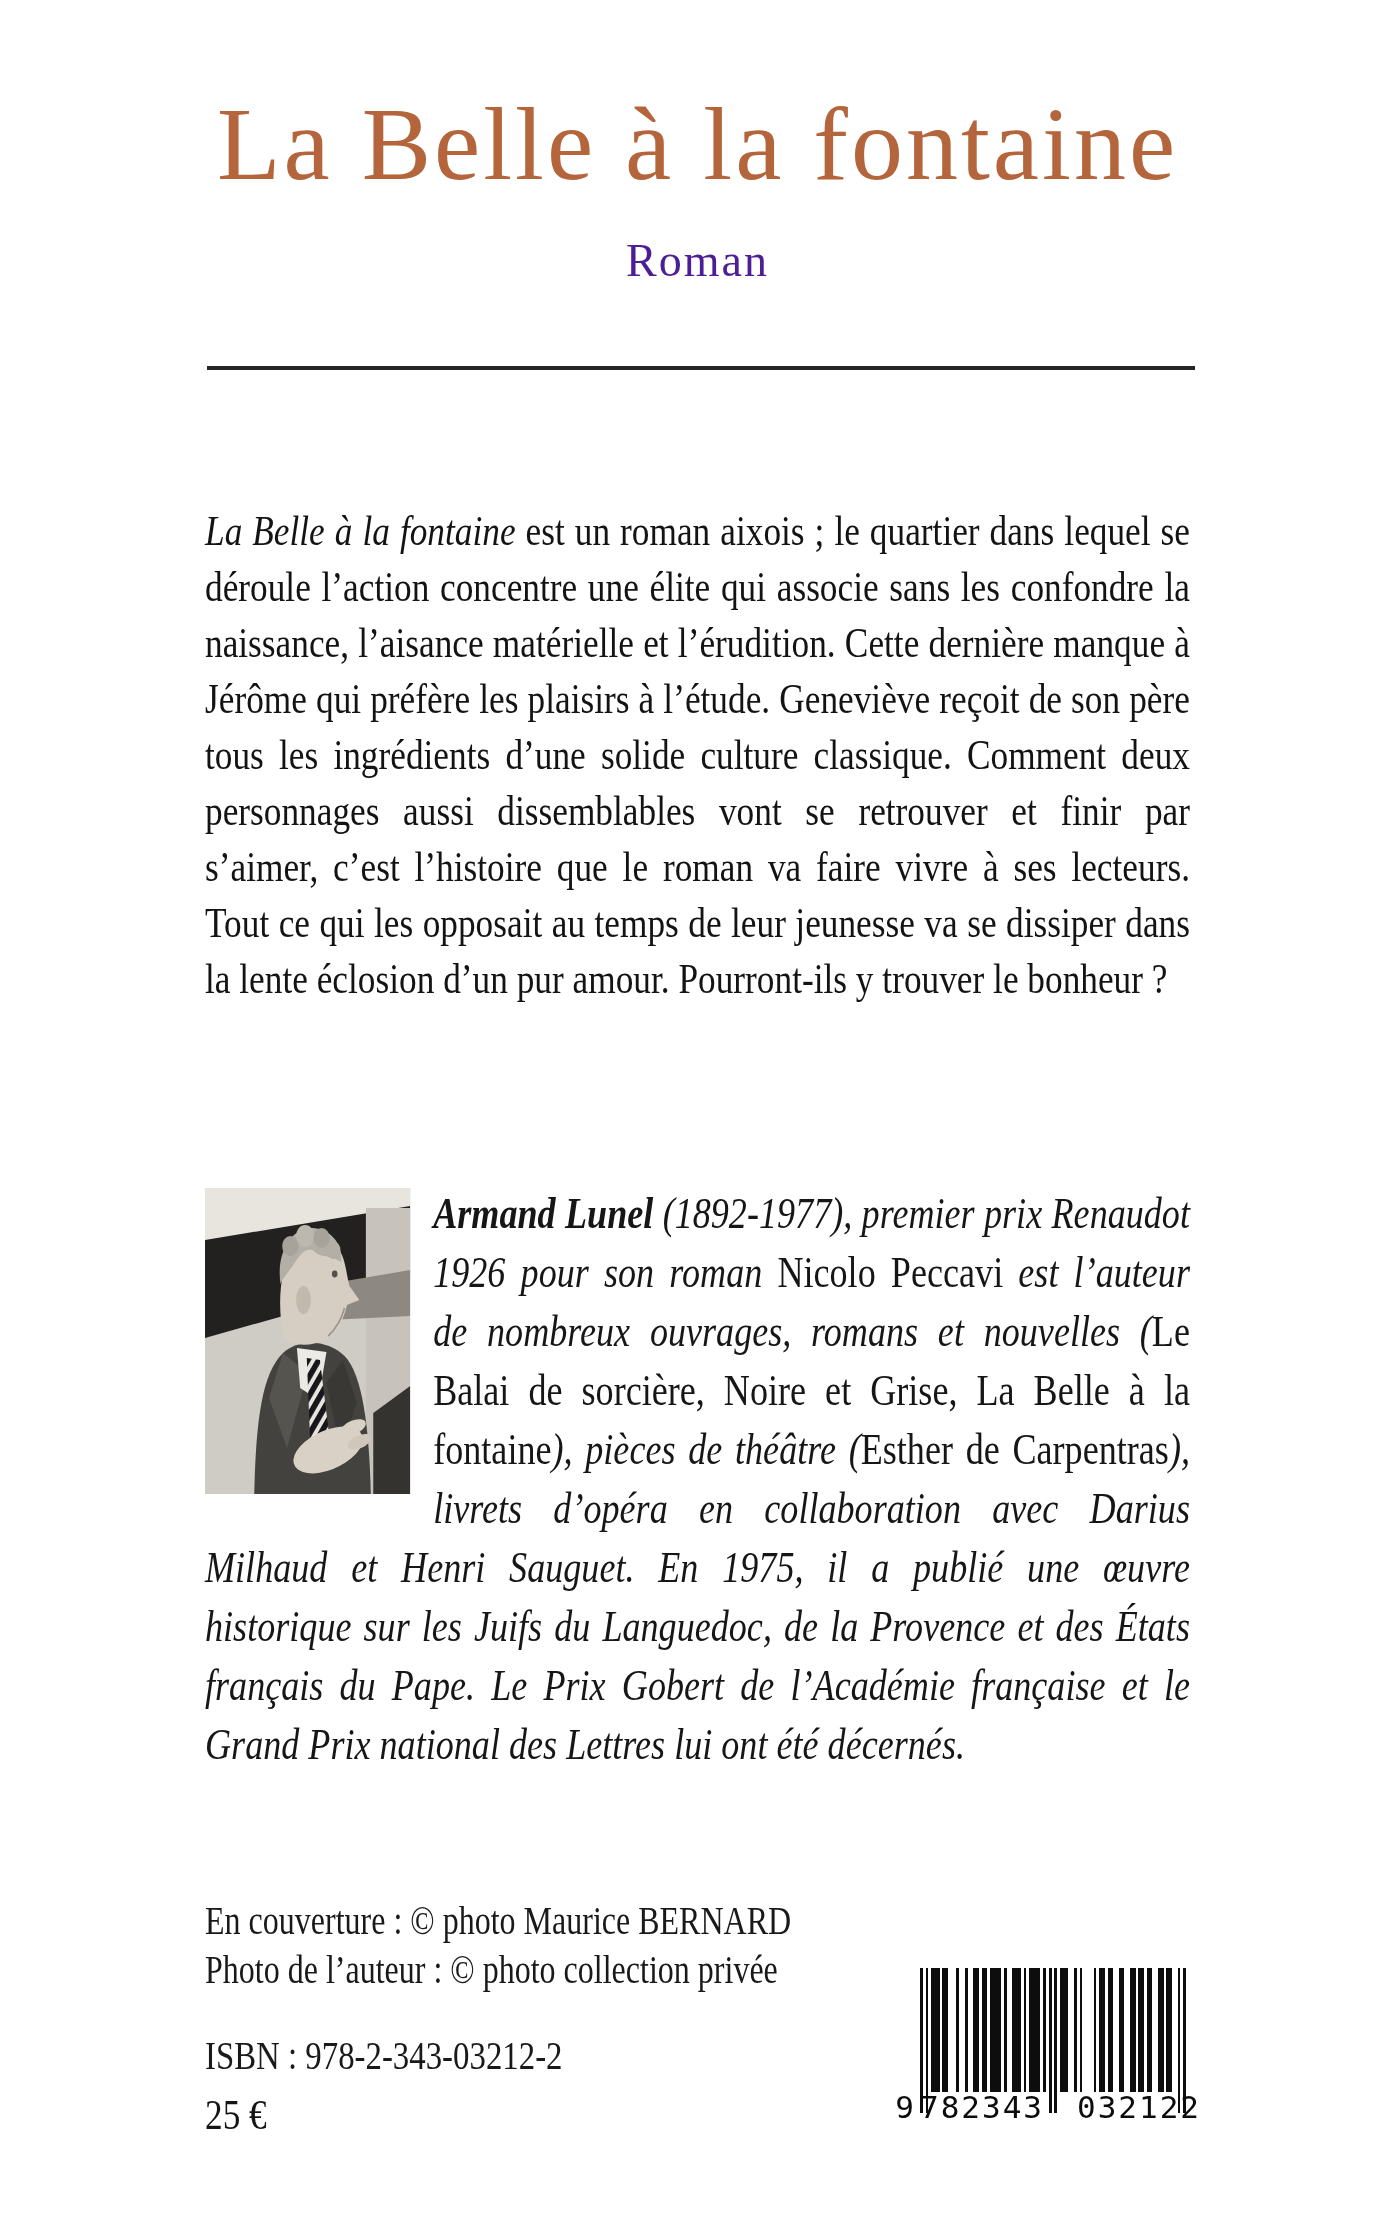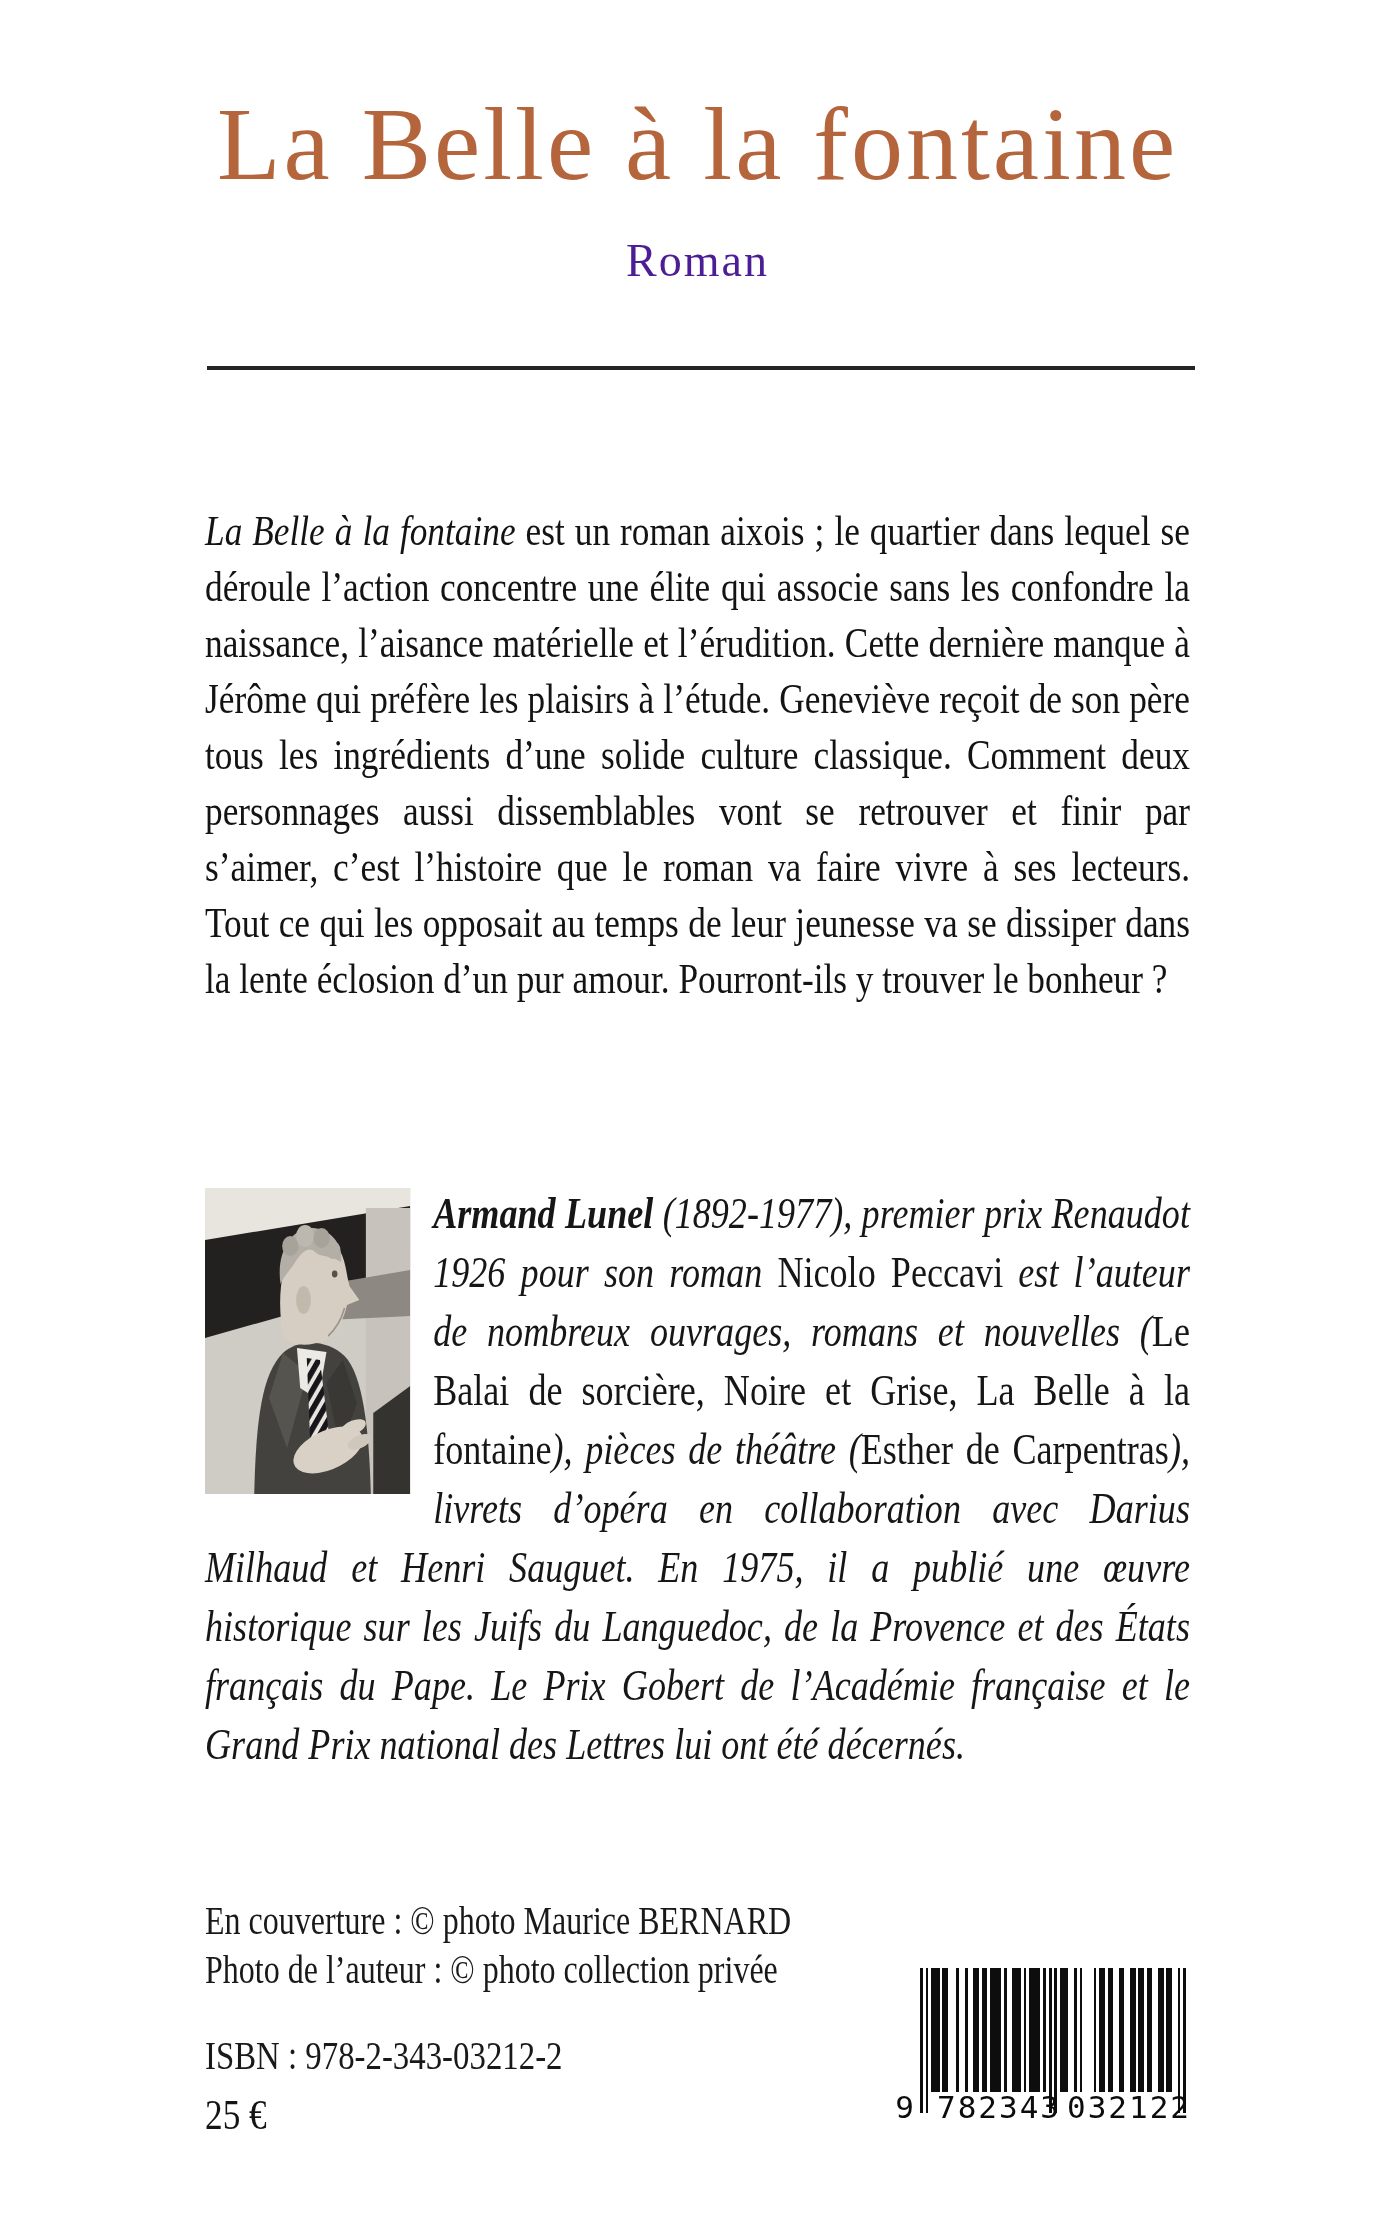--- a/index.html
+++ b/index.html
@@ -46,22 +46,22 @@
   #barcode{
     position:absolute;left:920px;top:1968px;width:266px;height:160px;
   }
   #barcode svg{position:absolute;left:0;top:0;}
   .bc-digit{
     position:absolute;top:120px;height:38px;line-height:38px;
     font-family:"DejaVu Sans Mono","Liberation Mono",monospace;
     font-size:31px;color:#0c0c0c;letter-spacing:2px;text-align:center;
   }
   #bc-first{left:-30px;width:26px;text-align:right;}
-  #bc-left{left:17px;width:116px;}
-  #bc-right{left:147px;width:116px;}
+  #bc-left{left:0;width:116px;}
+  #bc-right{left:157px;width:116px;}
 </style>
 </head>
 <body>
 
 <div id="page">
 
   <div id="book-title" style="color: rgb(181, 101, 60);">La Belle à la fontaine</div>
 
   <div id="subtitle">Roman</div>
 

